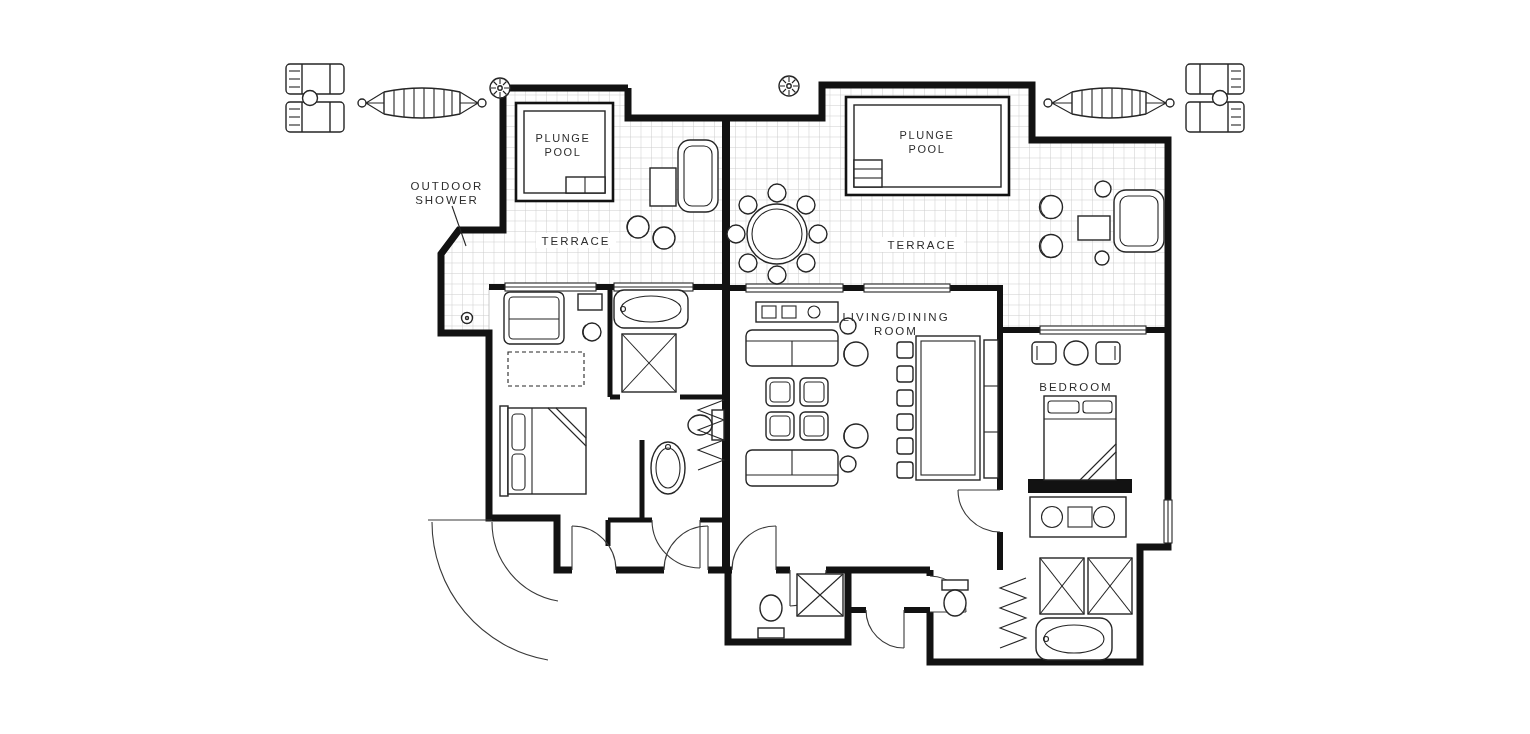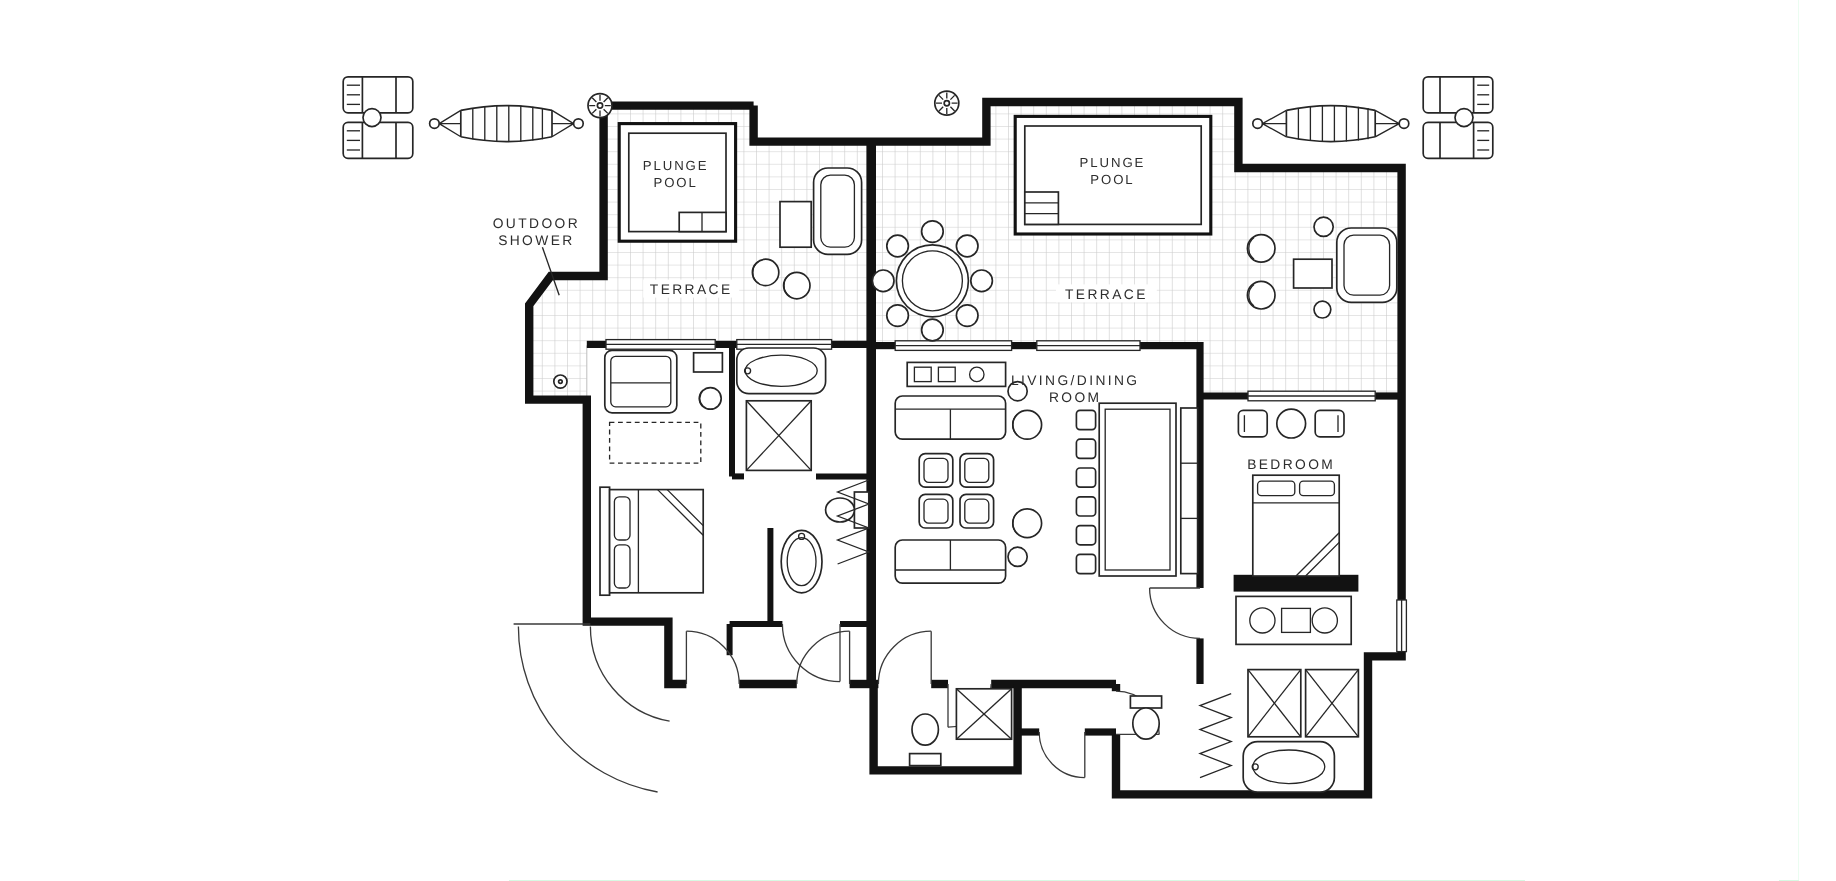--- a/index.html
+++ b/index.html
@@ -1,17 +1,17 @@
 <!DOCTYPE html>
 <html><head>
 <meta charset="utf-8">
 <title>Floor Plan</title>
 <style>
   html,body{margin:0;padding:0;background:#ffffff;}
-  .stage{width:1499px;height:734px;background:#86efac;position:relative;overflow:hidden;}
+  .stage{width:1499px;height:734px;background:#e5e5e5;position:relative;overflow:hidden;}
   svg{display:block;}
   .wall{stroke:#121212;fill:none;stroke-linejoin:miter;stroke-linecap:butt;}
   .w8{stroke-width:8;} .w7{stroke-width:7;} .w6{stroke-width:6;} .w5{stroke-width:5;}
   .wallf{fill:#121212;stroke:none;}
   .f{stroke:#262626;stroke-width:1.4;fill:none;}
   .ff{stroke:#262626;stroke-width:1.4;fill:#ffffff;}
   .hl{stroke:#262626;stroke-width:1.1;fill:none;}
   .win{stroke:#262626;stroke-width:1.1;fill:#ffffff;}
   .dash{stroke-dasharray:4 3;}
   .arc{stroke:#3a3a3a;stroke-width:1.1;fill:none;}

